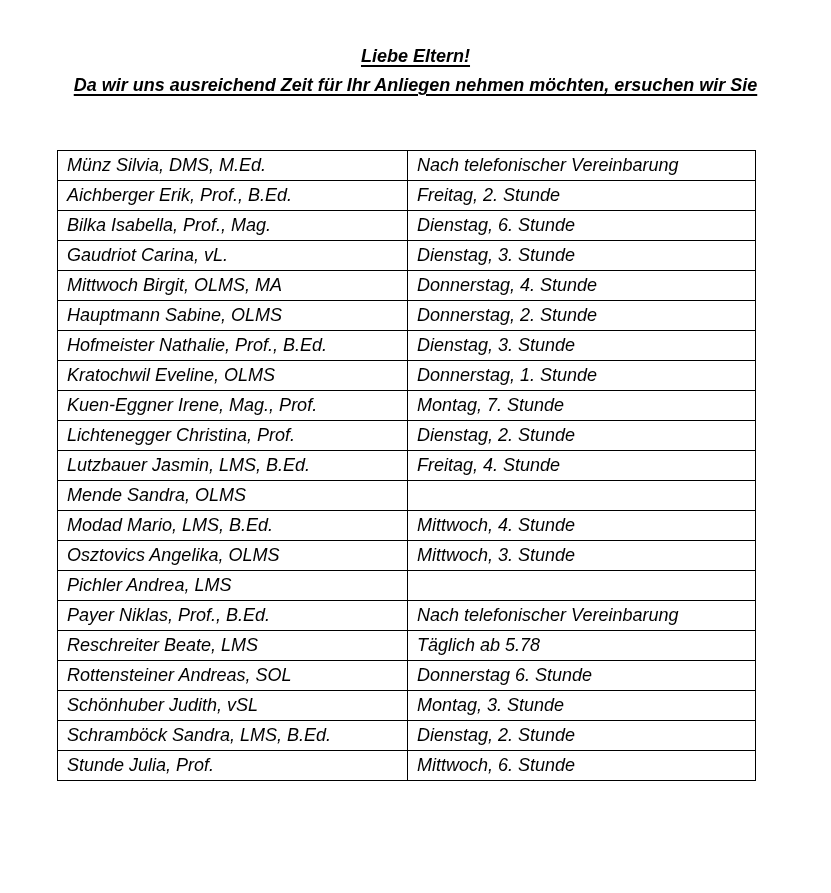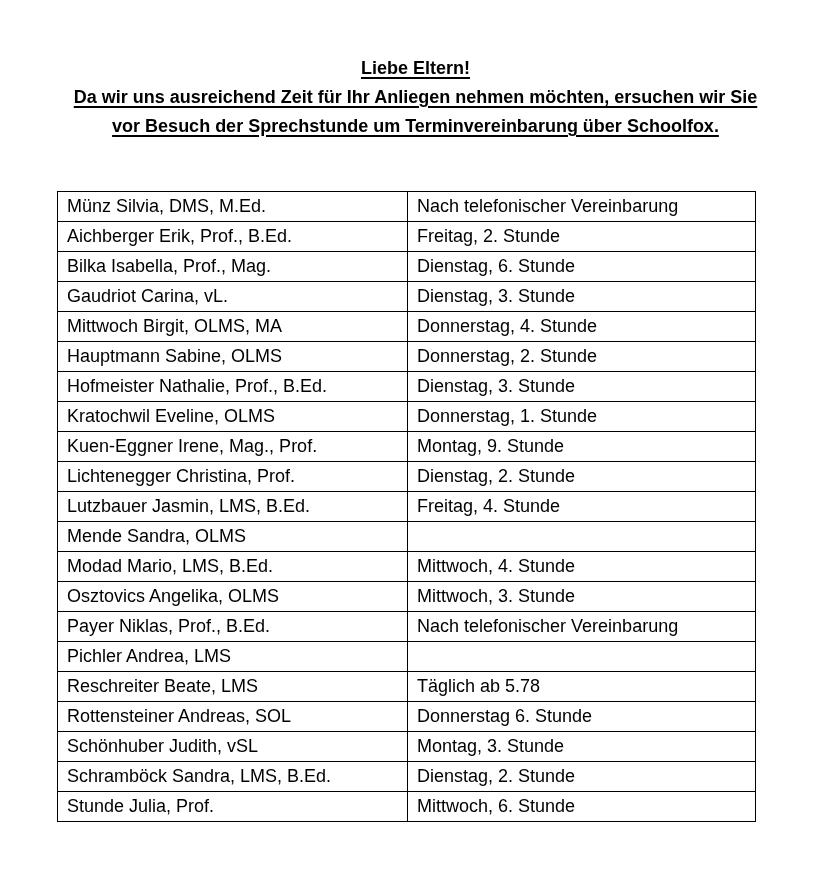--- a/index.html
+++ b/index.html
@@ -11,21 +11,22 @@
     width: 831px;
     height: 893px;
     font-family: "Liberation Sans", sans-serif;
     color: #000000;
     overflow: hidden;
   }
   .page {
     width: 831px;
     height: 893px;
     box-sizing: border-box;
-    padding-top: 54px;
+    padding-top: 42px;
+    font-style: italic;
   }
   .header {
     text-align: center;
     font-weight: bold;
     font-size: 18px;
     line-height: 29px;
   }
   .h-line {
     text-decoration: underline;
     text-underline-offset: 3px;
@@ -50,21 +51,20 @@
   td.col-teacher { width: 334px; }
   td.col-time    { width: 332px; }
 </style>
 </head>
 <body>
 
 <div class="page">
   <div class="header">
     <div class="h-line">Liebe Eltern!</div>
     <div class="h-line">Da wir uns ausreichend Zeit für Ihr Anliegen nehmen möchten, ersuchen wir Sie</div>
-    <div class="h-line">vor Besuch der Sprechstunde um Terminvereinbarung über Schoolfox.</div>
   </div>
 
   <table class="sprechstunden">
     <tbody id="table-body">
         <tr>
           <td class="col-teacher">Münz Silvia, DMS, M.Ed.</td>
           <td class="col-time">Nach telefonischer Vereinbarung</td>
         </tr>
         <tr>
           <td class="col-teacher">Aichberger Erik, Prof., B.Ed.</td>
@@ -89,21 +89,21 @@
         <tr>
           <td class="col-teacher">Hofmeister Nathalie, Prof., B.Ed.</td>
           <td class="col-time">Dienstag, 3. Stunde</td>
         </tr>
         <tr>
           <td class="col-teacher">Kratochwil Eveline, OLMS</td>
           <td class="col-time">Donnerstag, 1. Stunde</td>
         </tr>
         <tr>
           <td class="col-teacher">Kuen-Eggner Irene, Mag., Prof.</td>
-          <td class="col-time">Montag, 9. Stunde</td>
+          <td class="col-time">Montag, 7. Stunde</td>
         </tr>
         <tr>
           <td class="col-teacher">Lichtenegger Christina, Prof.</td>
           <td class="col-time">Dienstag, 2. Stunde</td>
         </tr>
         <tr>
           <td class="col-teacher">Lutzbauer Jasmin, LMS, B.Ed.</td>
           <td class="col-time">Freitag, 4. Stunde</td>
         </tr>
         <tr>
@@ -112,26 +112,26 @@
         </tr>
         <tr>
           <td class="col-teacher">Modad Mario, LMS, B.Ed.</td>
           <td class="col-time">Mittwoch, 4. Stunde</td>
         </tr>
         <tr>
           <td class="col-teacher">Osztovics Angelika, OLMS</td>
           <td class="col-time">Mittwoch, 3. Stunde</td>
         </tr>
         <tr>
+          <td class="col-teacher">Pichler Andrea, LMS</td>
+          <td class="col-time"></td>
+        </tr>
+        <tr>
           <td class="col-teacher">Payer Niklas, Prof., B.Ed.</td>
           <td class="col-time">Nach telefonischer Vereinbarung</td>
-        </tr>
-        <tr>
-          <td class="col-teacher">Pichler Andrea, LMS</td>
-          <td class="col-time"></td>
         </tr>
         <tr>
           <td class="col-teacher">Reschreiter Beate, LMS</td>
           <td class="col-time">Täglich ab 5.78</td>
         </tr>
         <tr>
           <td class="col-teacher">Rottensteiner Andreas, SOL</td>
           <td class="col-time">Donnerstag 6. Stunde</td>
         </tr>
         <tr>

